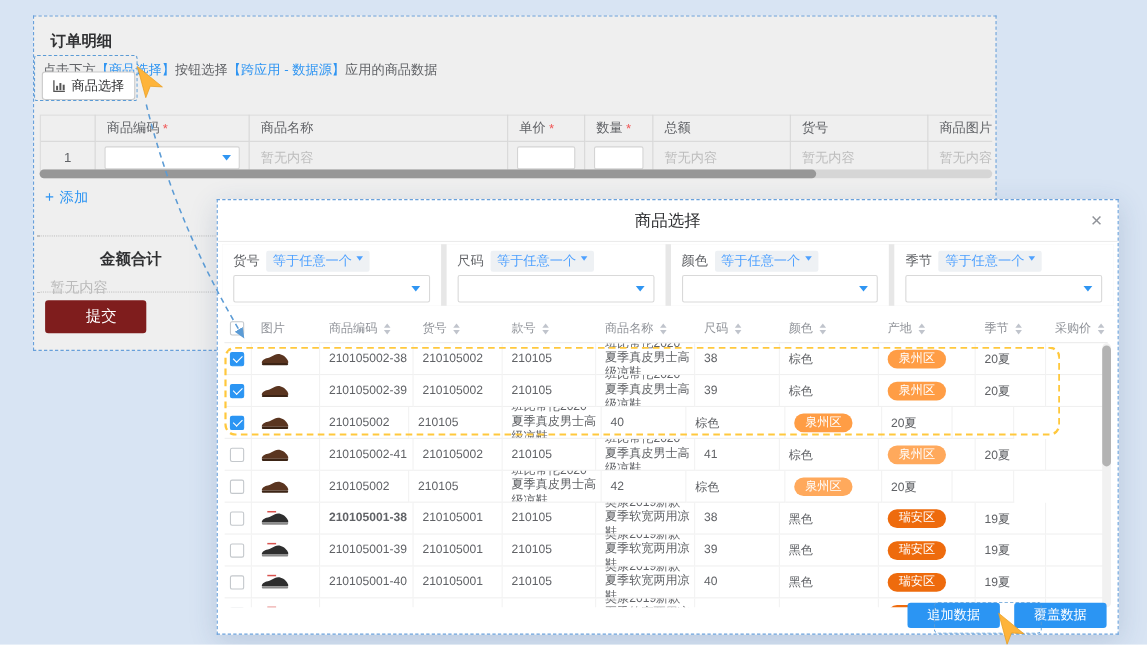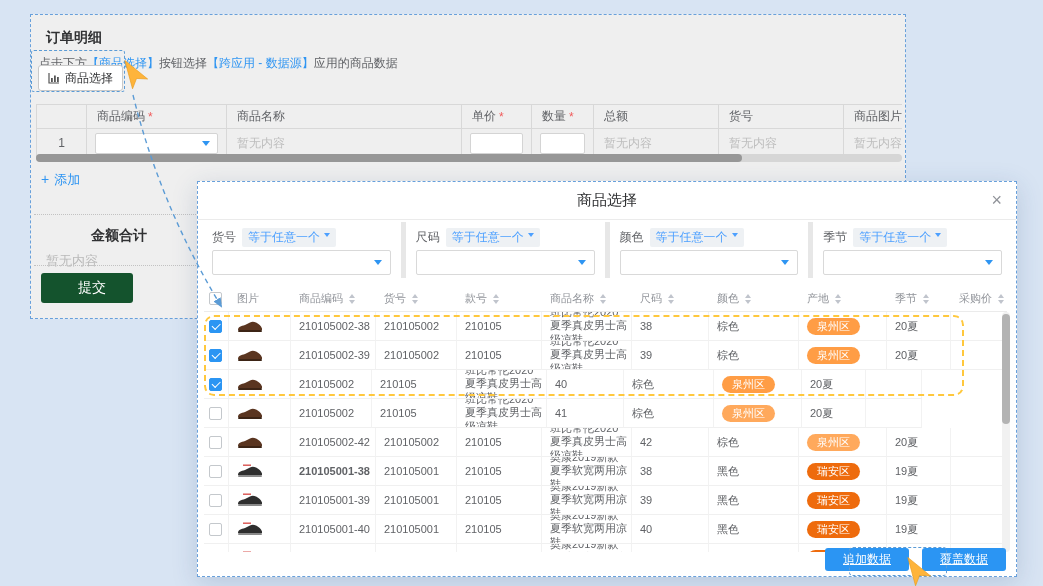--- a/index.html
+++ b/index.html
@@ -38,21 +38,21 @@
 
   .hscroll { position:absolute; left:5px; top:139px; width:866px; height:8px; background:#d6d6d6; border-radius:4px; }
   .hscroll .thumb { position:absolute; left:0; top:0; width:706px; height:8px; background:#979797; border-radius:4px; }
 
   .add-link { position:absolute; left:10px; top:156px; font-size:13px; color:#2f95f2; cursor:pointer; }
   .add-link .plus::before { content:"+"; margin-right:5px; font-size:14px; }
   .dotted-sep { position:absolute; left:3px; width:870px; border-top:1px dotted #c2c2c2; }
   .sep1 { top:199px; } .sep2 { top:250px; }
   .total-title { position:absolute; left:15px; top:212px; font-size:14px; font-weight:bold; color:#303133;margin-left:45px; }
   .total-empty { position:absolute; left:15px; top:237px; font-size:13px; color:#b9b9b9; }
-  .submit-btn { position:absolute; left:10px; top:258px; width:92px; height:30px; background:#14532d;
+  .submit-btn { position:absolute; left:10px; top:258px; width:92px; height:30px; background:#7f1d1d;
       border:none; border-radius:3px; color:#fff; font-size:14px; cursor:pointer; font-family:inherit;padding-left:10px; }
 
   
   .modal { position:absolute; left:197px; top:181px; width:820px; height:396px; background:#fff;
            border:1px dashed #68a0db; box-shadow:0 6px 24px rgba(40,70,120,.18); z-index:10; }
   .modal-header { position:absolute; left:0; top:0; right:0; height:38px; border-bottom:1px solid #ebebeb;
                   display:flex; align-items:center; justify-content:center; }
   .modal-title { font-size:15px; color:#303133; font-weight:500; }
   .modal-close { position:absolute; right:14px; top:8px; font-size:18px; color:#909399; cursor:pointer; line-height:20px; }
 
@@ -80,21 +80,21 @@
   .cb { display:inline-block; width:13px; height:13px; border:1px solid #c4c8cc; border-radius:2px; background:#fff; cursor:pointer; flex:none; }
   .cb.on { background:#2b95f3; border-color:#2b95f3; }
   .cb.on::after { content:""; display:block; width:7px; height:3.5px; border-left:1.6px solid #fff;
                   border-bottom:1.6px solid #fff; transform:rotate(-45deg); margin:2.5px 0 0 2px; }
   .badge { display:inline-block; font-size:11px; color:#fff; padding:1px 10px; border-radius:9px; line-height:15px; white-space:nowrap; }
   .vscroll { position:absolute; right:0; top:26px; width:8px; height:240px; background:#f1f1f1; border-radius:4px; }
   .vscroll .thumb { position:absolute; left:0; top:2px; width:8px; height:110px; background:#b3b3b3; border-radius:4px; }
 
   .modal-footer { position:absolute; right:10px; bottom:5px; display:flex; gap:13px; }
   .m-btn { width:84px; height:23px; background:#2b95f3; border:none; border-radius:3px; color:#fff;
-           font-size:12px; cursor:pointer; font-family:inherit;text-decoration:underline; }
+           font-size:12px; cursor:pointer; font-family:inherit; }
 
   
   .annot { position:absolute; border:1px dashed #5b9bd5; border-radius:3px; z-index:20; pointer-events:none; }
   .annot.hint-box { left:31px; top:50px; width:94px; height:42px; }
   .annot.append-box { left:849px; top:547px; width:98px; height:29px; border-radius:4px; }
   .yellow-box { position:absolute; left:204px; top:315px; width:760px; height:81px;
                 border:2px dashed #ffc83d; border-radius:10px; z-index:20; pointer-events:none; }
   .annot-layer { position:absolute; left:0; top:0; z-index:20; pointer-events:none; }
   .cursor { position:absolute; z-index:30; pointer-events:none; }
   .cursor.c1 { left:116px; top:54px; }
@@ -383,20 +383,21 @@
             <div class="mcell" style="width: 25px; padding-left: 5px;">
               <span class="cb"></span>
             </div>
             <div class="mcell" style="width: 62px;">
               <svg width="26" height="15" viewBox="0 0 26 15">
 
     <path d="M1 11 C1 8 4 7 8 6 L13 3.5 C17 1.5 22 4.5 24 7.5 L25 9.5 L25 11 Z" fill="#5a3520"></path>
     <rect x="1" y="11" width="24" height="2" rx="1" fill="#3c2415"></rect>
   </svg>
             </div>
+            <div class="mcell" style="width: 85px;">210105002-41</div>
             <div class="mcell" style="width: 81px;">210105002</div>
             <div class="mcell" style="width: 85px;">210105</div>
             <div class="mcell name" style="width: 90px;">班比常伦2020夏季真皮男士高级凉鞋</div>
             <div class="mcell" style="width: 77px;">41</div>
             <div class="mcell" style="width: 90px;">棕色</div>
             <div class="mcell" style="width: 88px;">
               <span class="badge" style="background:#FFA95C">泉州区</span>
             </div>
             <div class="mcell" style="width: 64px;">20夏</div>
             <div class="mcell" style="width: 56px;"></div>
@@ -405,21 +406,20 @@
             <div class="mcell" style="width: 25px; padding-left: 5px;">
               <span class="cb"></span>
             </div>
             <div class="mcell" style="width: 62px;">
               <svg width="26" height="15" viewBox="0 0 26 15">
 
     <path d="M1 11 C1 8 4 7 8 6 L13 3.5 C17 1.5 22 4.5 24 7.5 L25 9.5 L25 11 Z" fill="#5a3520"></path>
     <rect x="1" y="11" width="24" height="2" rx="1" fill="#3c2415"></rect>
   </svg>
             </div>
-            <div class="mcell" style="width: 85px;">210105002-42</div>
             <div class="mcell" style="width: 81px;">210105002</div>
             <div class="mcell" style="width: 85px;">210105</div>
             <div class="mcell name" style="width: 90px;">班比常伦2020夏季真皮男士高级凉鞋</div>
             <div class="mcell" style="width: 77px;">42</div>
             <div class="mcell" style="width: 90px;">棕色</div>
             <div class="mcell" style="width: 88px;">
               <span class="badge" style="background:#FFA95C">泉州区</span>
             </div>
             <div class="mcell" style="width: 64px;">20夏</div>
             <div class="mcell" style="width: 56px;"></div>

